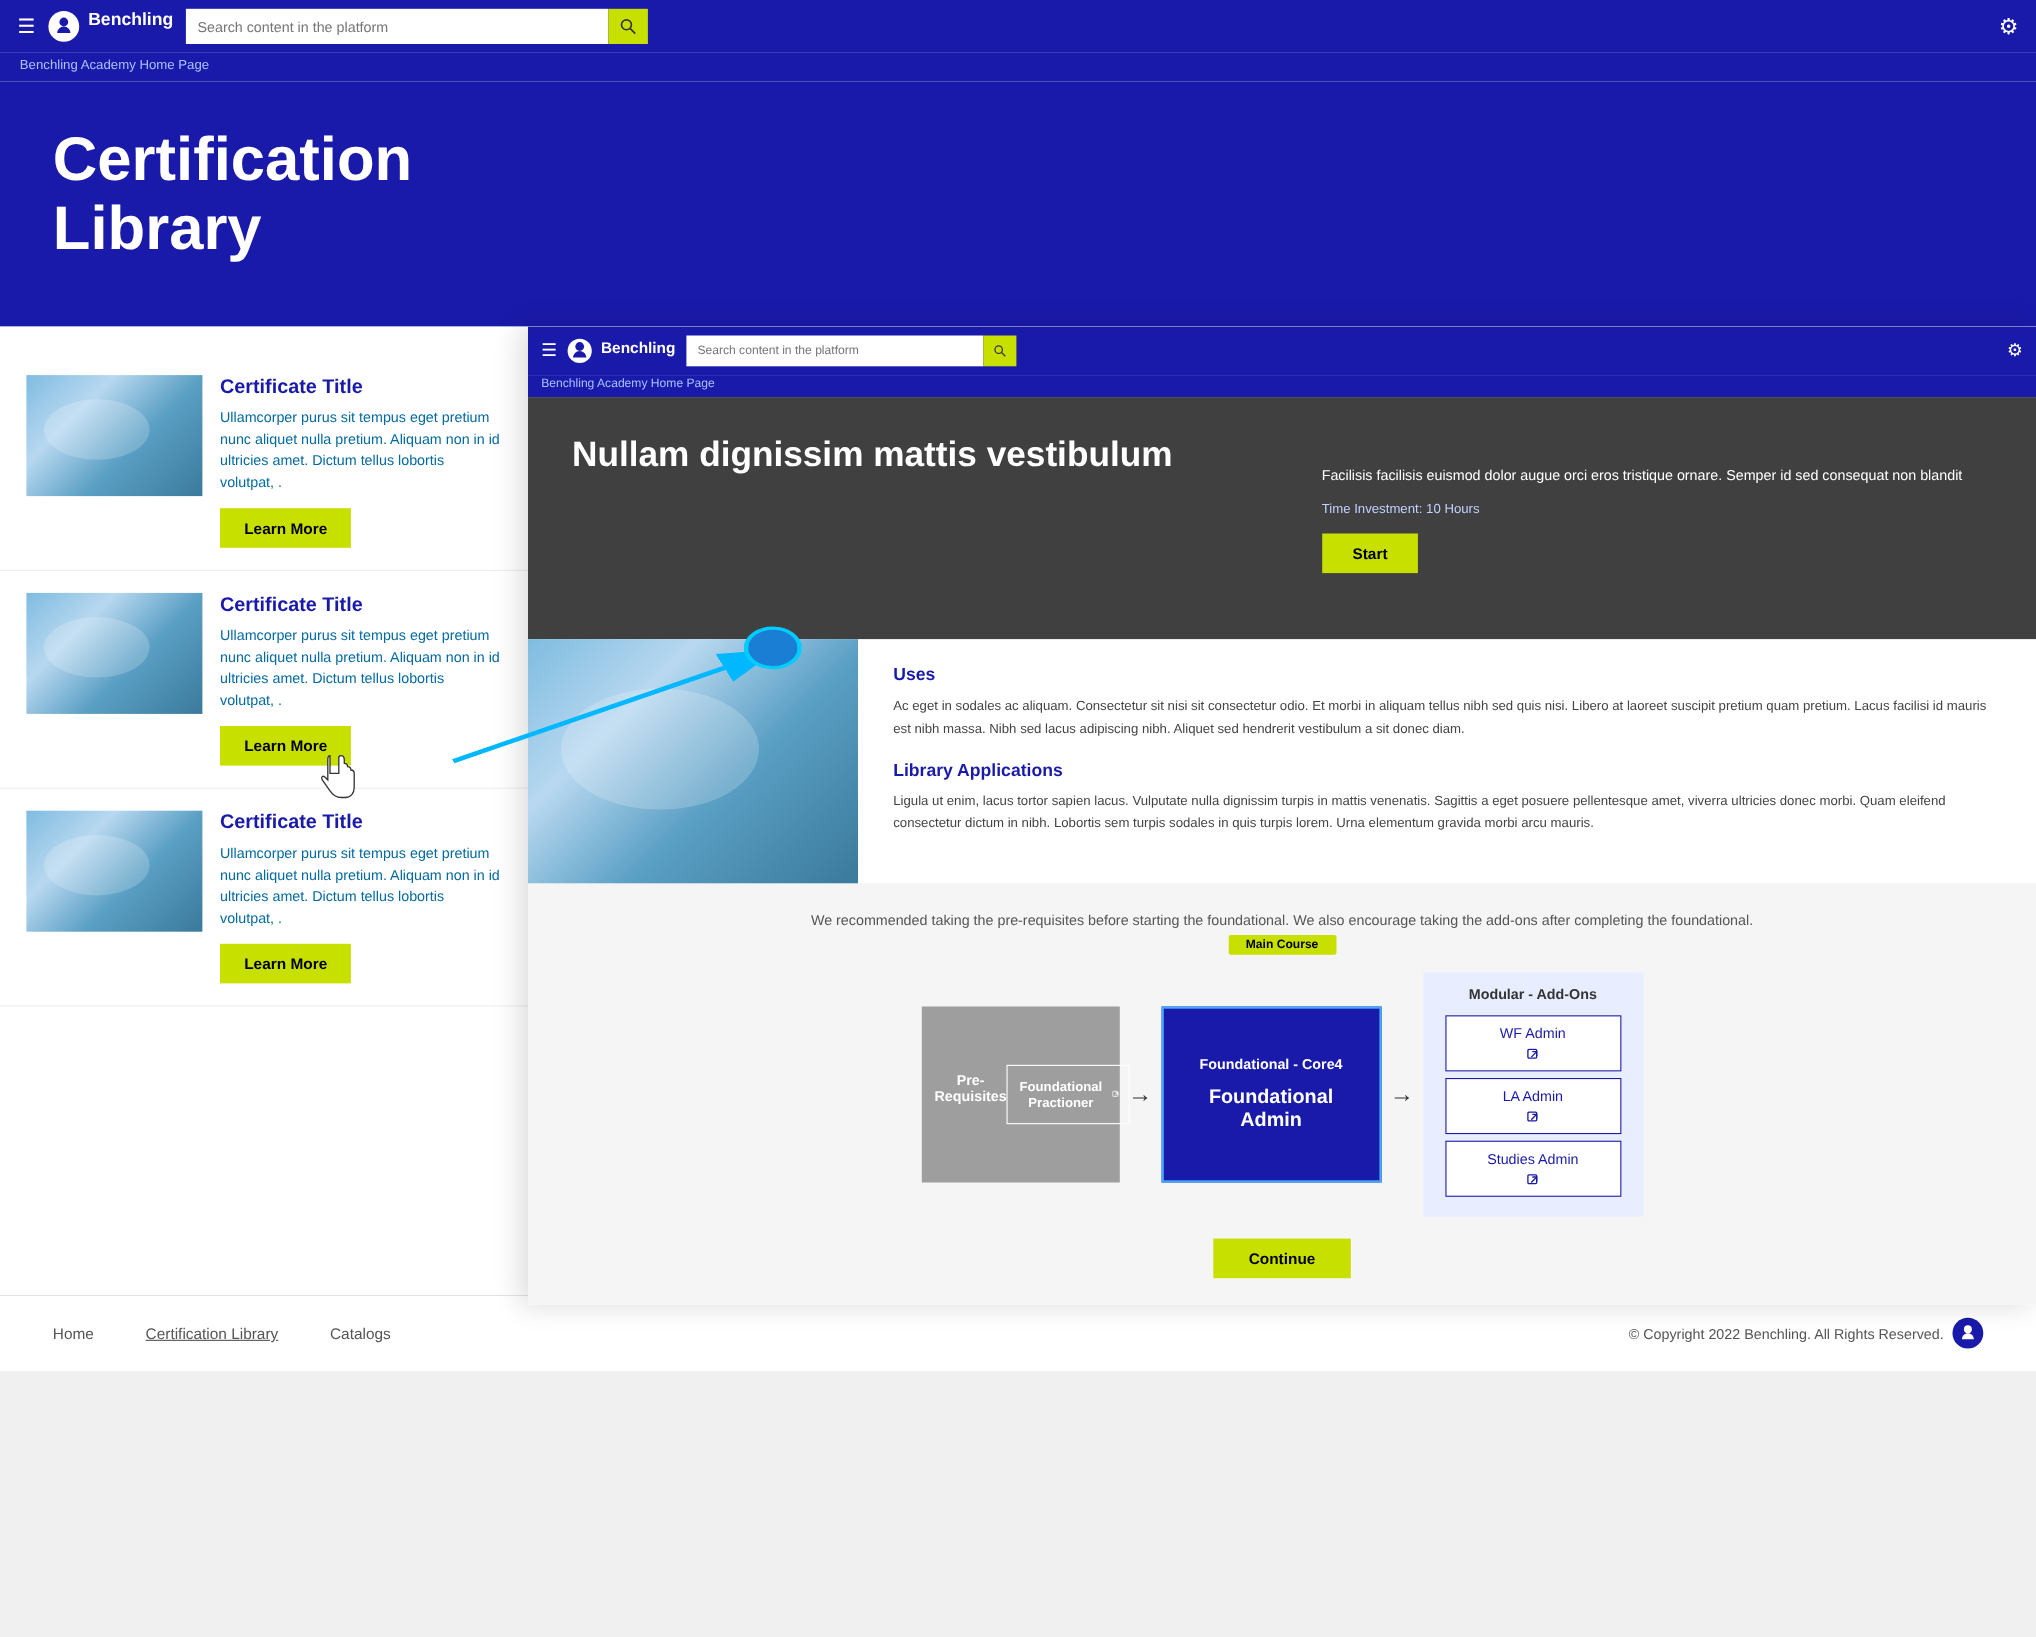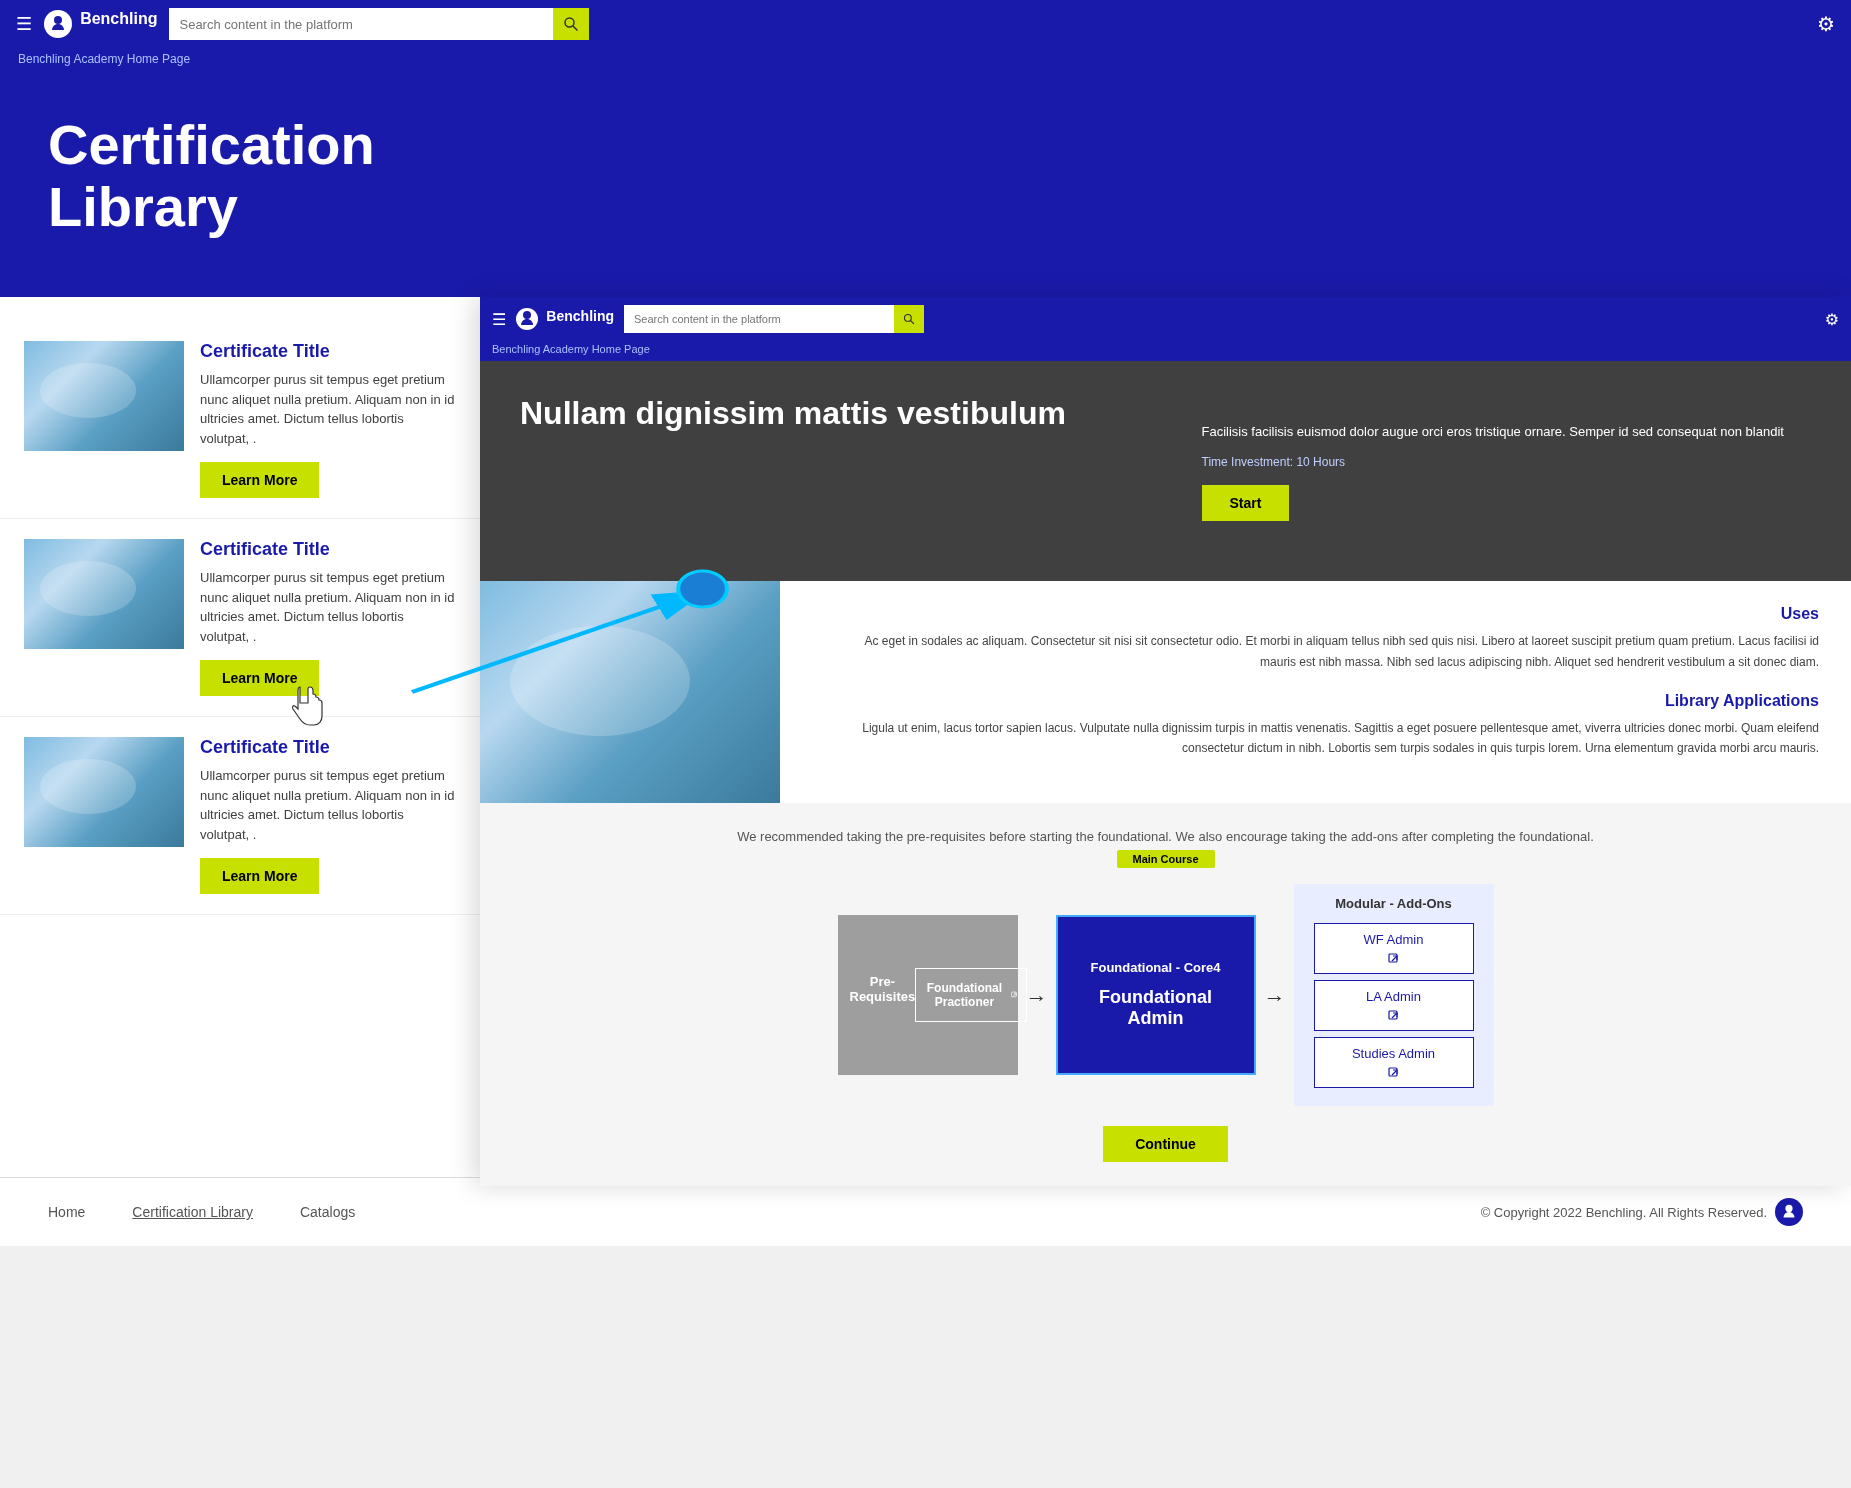--- a/index.html
+++ b/index.html
@@ -86,21 +86,21 @@
     }
     .cert-thumb {
       width: 160px;
       height: 110px;
       flex-shrink: 0;
       overflow: hidden;
       background: #cde;
     }
     .cert-info { flex: 1; }
     .cert-title { color: #1a1aaa; font-size: 18px; font-weight: 700; margin-bottom: 8px; }
-    .cert-desc { font-size: 13px; color: #404040; line-height: 1.5; margin-bottom: 14px; }
+    .cert-desc { font-size: 13px; color: #0369a1; line-height: 1.5; margin-bottom: 14px; }
     .learn-more-btn {
       background: #c8e000;
       border: none;
       padding: 10px 22px;
       font-size: 14px;
       font-weight: 600;
       cursor: pointer;
       color: #000;
     }
 
@@ -134,22 +134,21 @@
       font-size: 14px;
       font-weight: 600;
       cursor: pointer;
       color: #000;
       align-self: flex-start;
     }
 
     
     .detail-body {
       display: flex;
-      gap: 16px;
-      text-align: right;
+      gap: 0;
     }
     .detail-image {
       width: 300px;
       flex-shrink: 0;
       background: linear-gradient(135deg, #6baed6 0%, #c6dbef 40%, #4393c3 100%);
       min-height: 220px;
     }
     .detail-info {
       flex: 1;
       padding: 24px 32px;

